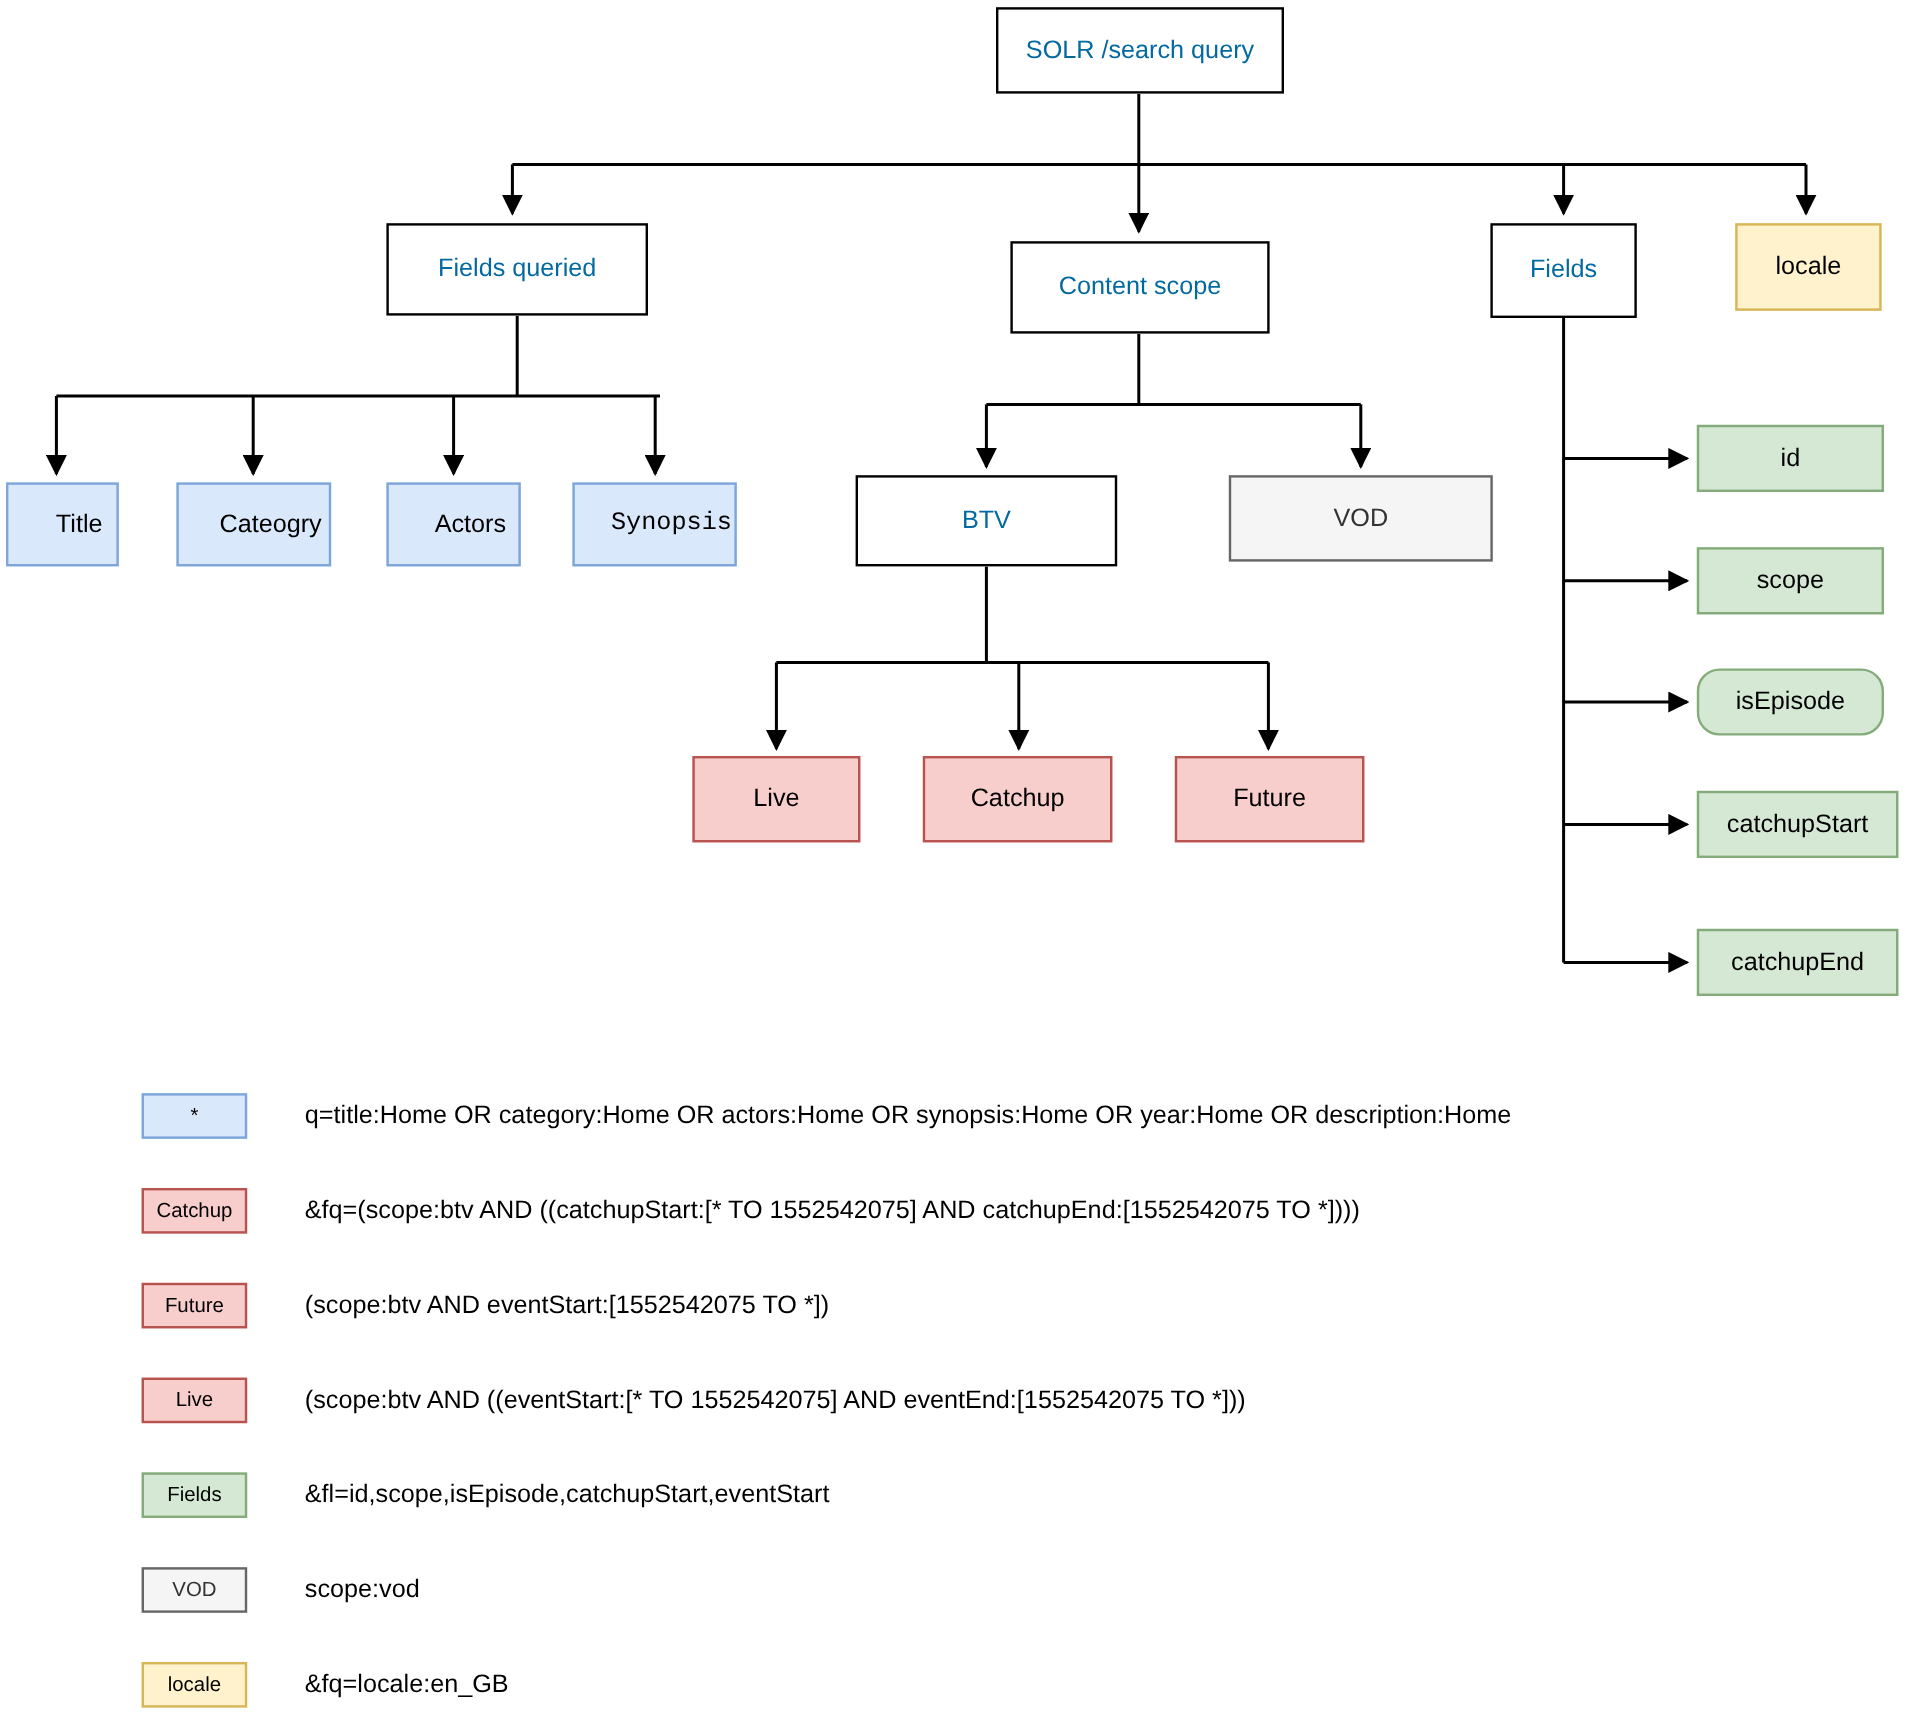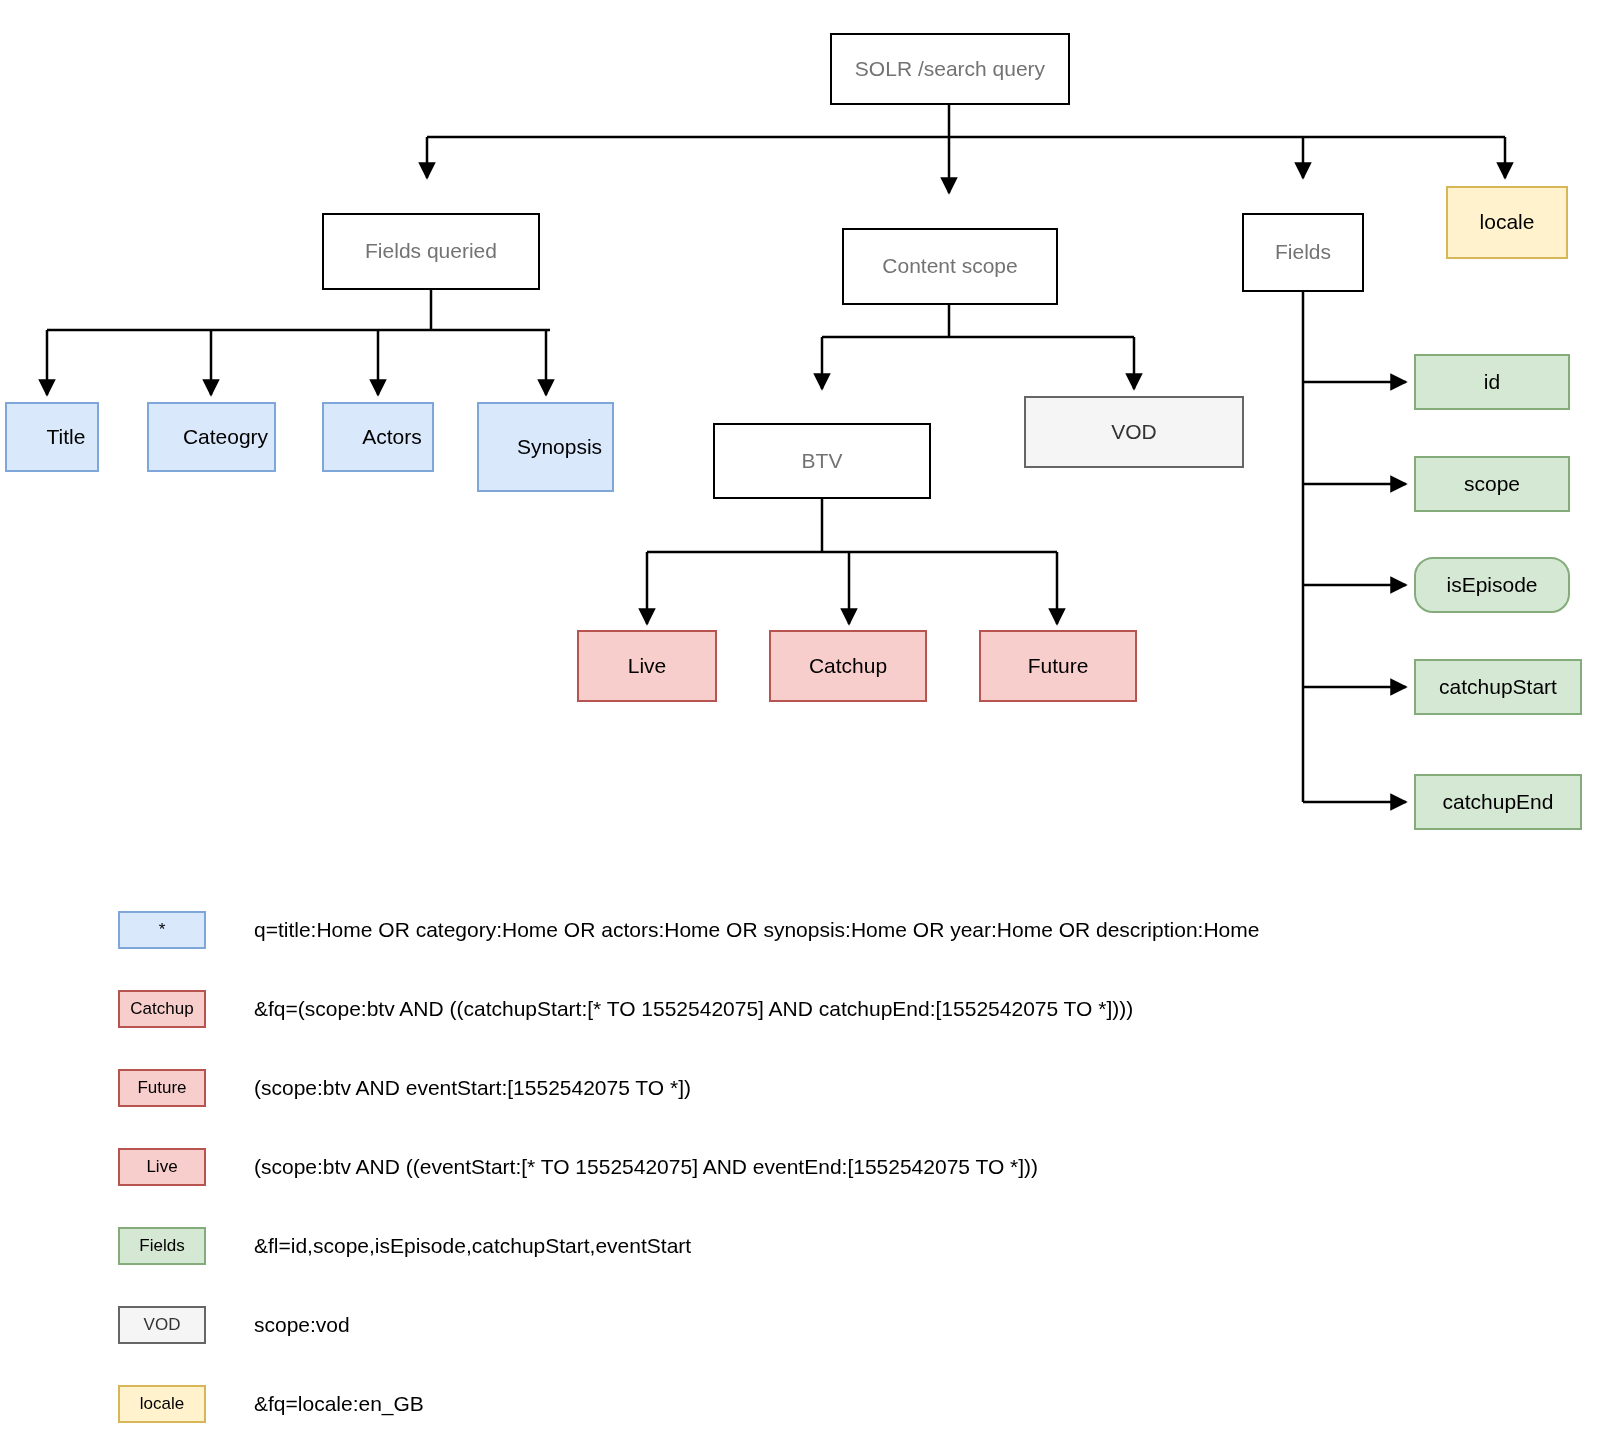--- a/index.html
+++ b/index.html
@@ -33,21 +33,21 @@
     align-items: center;
     justify-content: center;
     text-align: center;
     font-size: 21px;
     line-height: 1.15;
     background: #ffffff;
     border: 2px solid #000000;
     color: #000000;
     z-index: 2;
   }
-  .node.plain   { background:#ffffff; border-color:#000000; color:#737373;margin-top:27px; }
+  .node.plain   { background:#ffffff; border-color:#000000; color:#0369a1; }
   .node.blue    { background:#dae8fc; border-color:#7ea6d9; color:#000000;padding-left:28px; }
   .node.green   { background:#d5e8d4; border-color:#84ab7a; color:#000000; }
   .node.red     { background:#f8cecc; border-color:#b85450; color:#000000; }
   .node.yellow  { background:#fff2cc; border-color:#d6b656; color:#000000; }
   .node.grey    { background:#f5f5f5; border-color:#666666; color:#333333; }
 
   .legend {
     position: absolute;
     left: 118px;
     top: 890px;
@@ -151,21 +151,21 @@
 
   <div class="node blue" style="left:5px; top:402px; width:94px; height:70px;">
     <span>Title</span>
   </div>
   <div class="node blue" style="left:147px; top:402px; width:129px; height:70px;">
     <span>Cateogry</span>
   </div>
   <div class="node blue" style="left:322px; top:402px; width:112px; height:70px;">
     <span>Actors</span>
   </div>
-  <div class="node blue" style="left:477px; top:402px; width:137px; height:90px;">
+  <div class="node blue" style="left:477px; top:402px; width:137px; height:70px;font-family:Liberation Mono, monospace;">
     <span>Synopsis</span>
   </div>
 
   <div class="node plain" style="left:713px; top:396px; width:218px; height:76px;">
     <span>BTV</span>
   </div>
   <div class="node grey" style="left:1024px; top:396px; width:220px; height:72px;">
     <span>VOD</span>
   </div>
 

